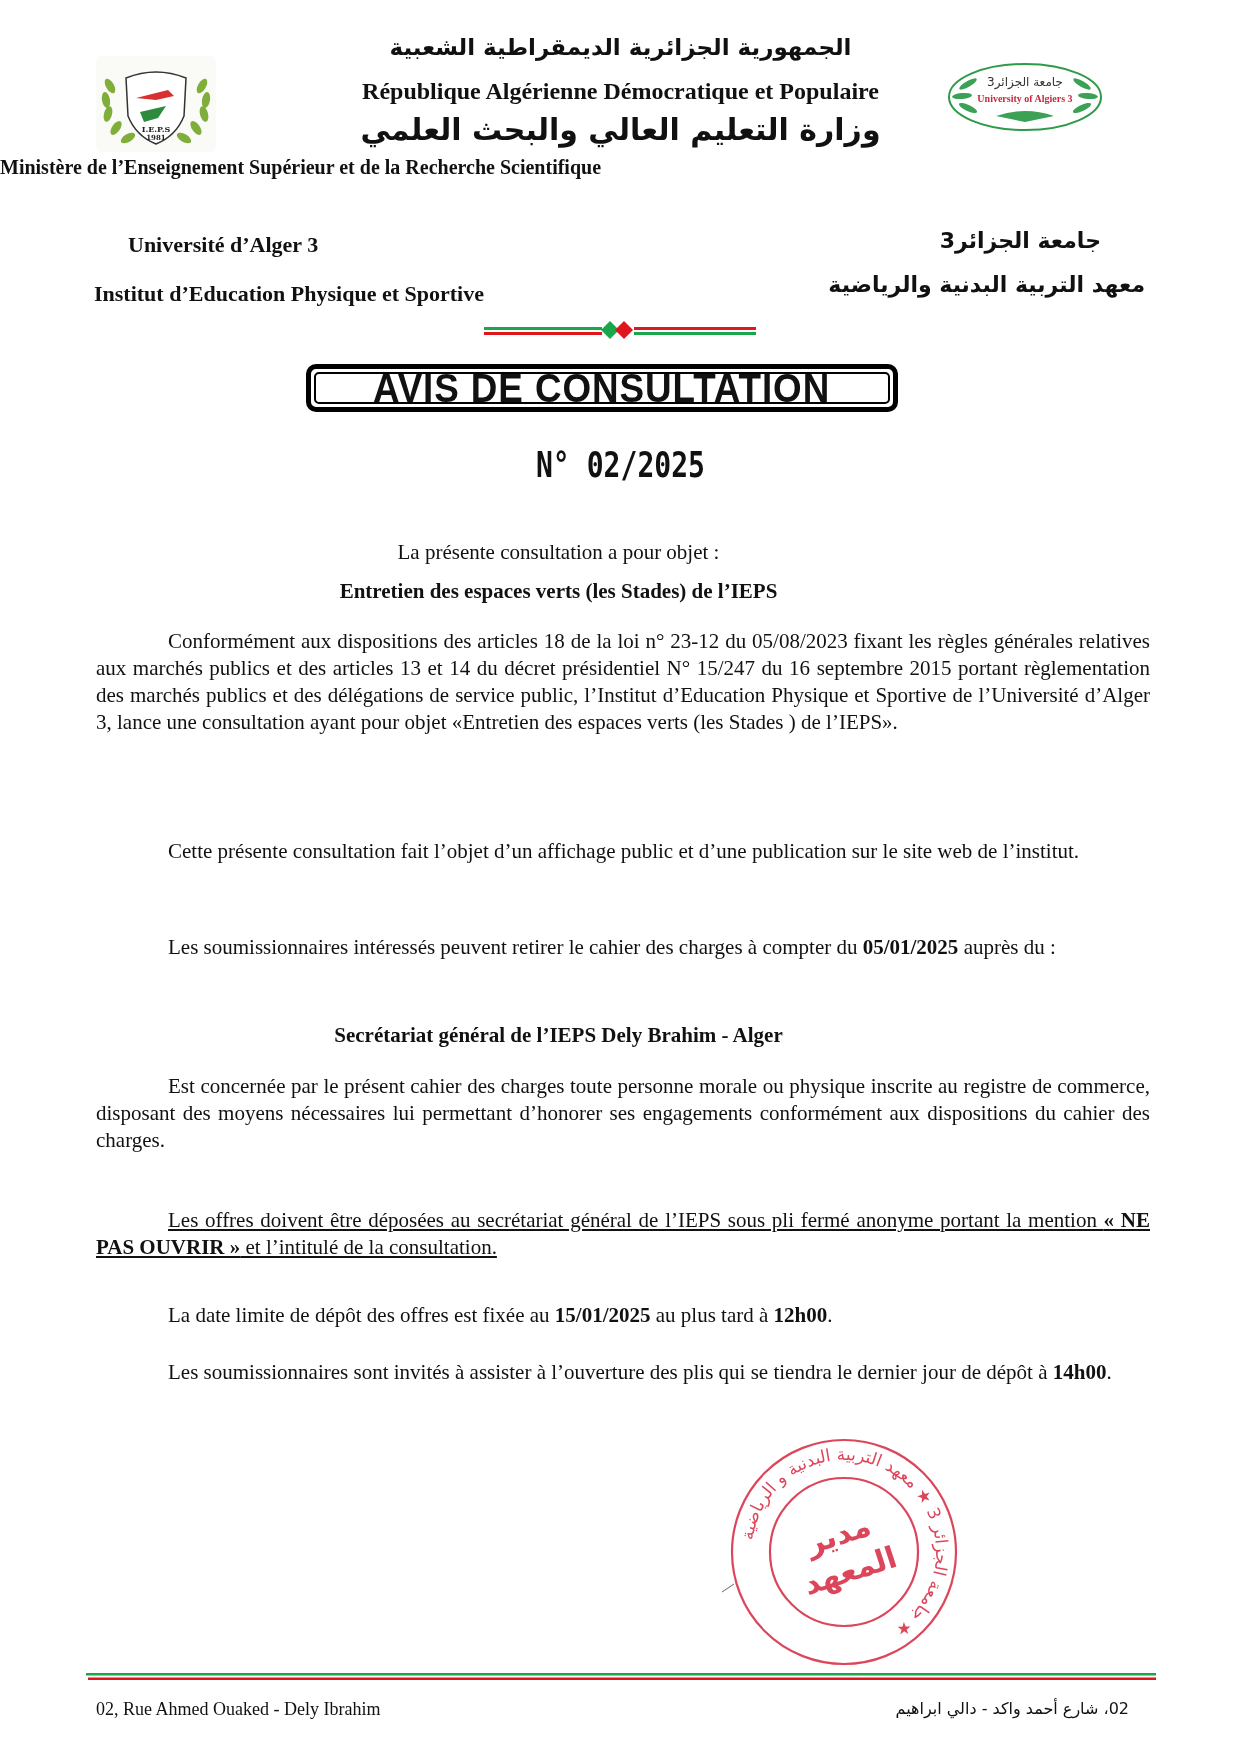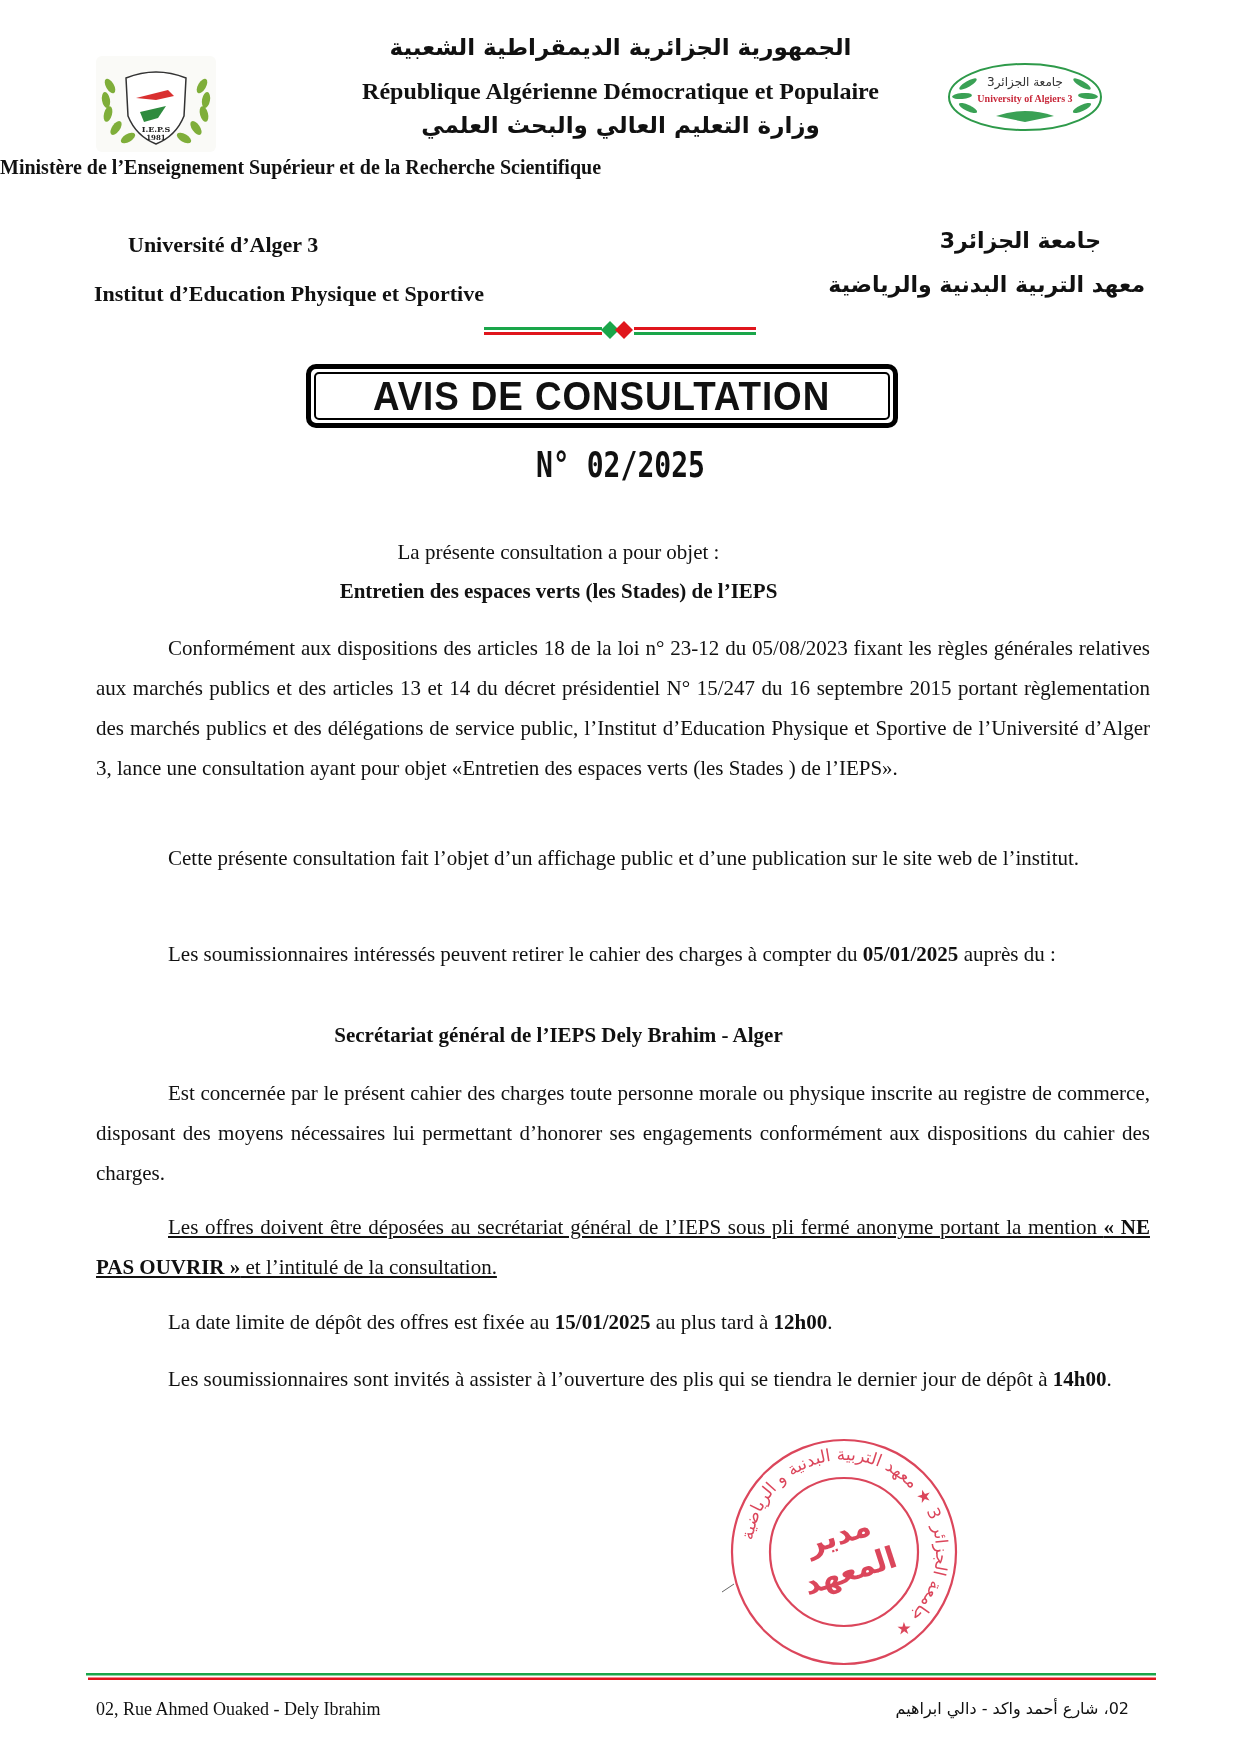--- a/index.html
+++ b/index.html
@@ -4,45 +4,45 @@
 <style>
   html, body { margin:0; padding:0; background:#ffffff; }
   body { width:1241px; height:1755px; position:relative; overflow:hidden;
          font-family:"Liberation Serif", "DejaVu Serif", serif; color:#111; }
   .abs { position:absolute; }
 
   
   .hdr-ar { left:0; width:1241px; text-align:center; font-family:"DejaVu Sans", sans-serif; font-weight:bold; direction:rtl; }
   .hdr-ar-1 { top:34px; font-size:23px; letter-spacing:1px; }
   .hdr-fr-1 { top:78px; left:0; width:1241px; text-align:center; font-weight:bold; font-size:24px; }
-  .hdr-ar-2 { top:112px; font-size:23px; }
+  .hdr-ar-2 { top:112px; font-size:30px; }
   .hdr-fr-2 { top:156px; left:0; width:1175px; text-align:left; font-weight:bold; font-size:20px; }
 
   .logo-left { left:96px; top:56px; width:120px; height:96px; }
   .logo-right { left:946px; top:62px; width:158px; height:70px; }
 
   .uni-fr { left:128px; top:232px; font-weight:bold; font-size:22px; }
   .inst-fr { left:94px; top:281px; font-weight:bold; font-size:22px; }
   .uni-ar { right:140px; top:228px; font-family:"DejaVu Sans", sans-serif; font-weight:bold; font-size:22px; direction:rtl; }
   .inst-ar { right:96px; top:272px; font-family:"DejaVu Sans", sans-serif; font-weight:bold; font-size:22px; direction:rtl; }
 
   .divider { left:484px; top:320px; width:272px; height:20px; }
 
   
-  .title-box { left:306px; top:364px; width:592px; height:64px; border:5px solid #000; border-radius:10px; box-sizing:border-box; }
+  .title-box { left:306px; top:364px; width:592px; height:48px; border:5px solid #000; border-radius:10px; box-sizing:border-box; }
   .title-inner { position:absolute; left:3px; top:3px; right:3px; bottom:3px; border:2px solid #000; border-radius:5px;
                  display:flex; align-items:center; justify-content:center; }
   .title-text { font-family:"Liberation Sans", "DejaVu Sans", sans-serif; font-weight:bold; font-size:40px; letter-spacing:1px; transform:scaleX(0.92); }
   .number { left:0; width:1241px; top:444px; text-align:center; font-family:"DejaVu Sans Mono", monospace; font-weight:bold; font-size:36px; transform:scaleX(0.78); }
 
   
   .center-line { left:0; width:1117px; text-align:center; font-size:21px; }
   .obj-label { top:540px; }
   .obj-title { top:579px; font-weight:bold; }
-  .para { left:96px; width:1054px; font-size:21px; line-height:40px; text-align:justify; }
+  .para { left:96px; width:1054px; font-size:21px; line-height:27px; text-align:justify; }
   .para .indent { display:inline-block; width:72px; }
   .b { font-weight:bold; }
   .p1 { top:628px; }
   .p2 { top:838px; }
   .p3 { top:934px; }
   .sec { top:1023px; font-weight:bold; }
   .p4 { top:1073px; }
   .p5 { top:1207px;text-decoration:underline; }
   .p6 { top:1302px; }
   .p7 { top:1359px; }

